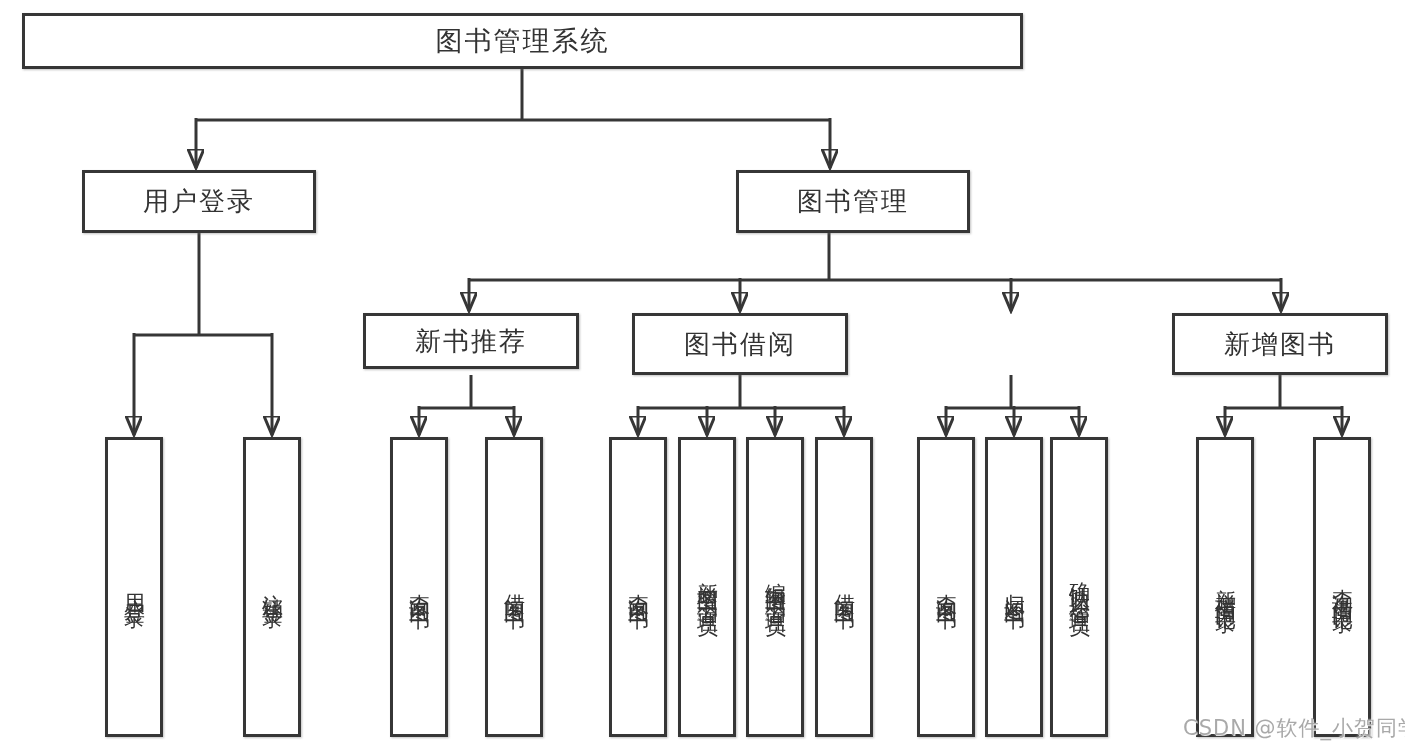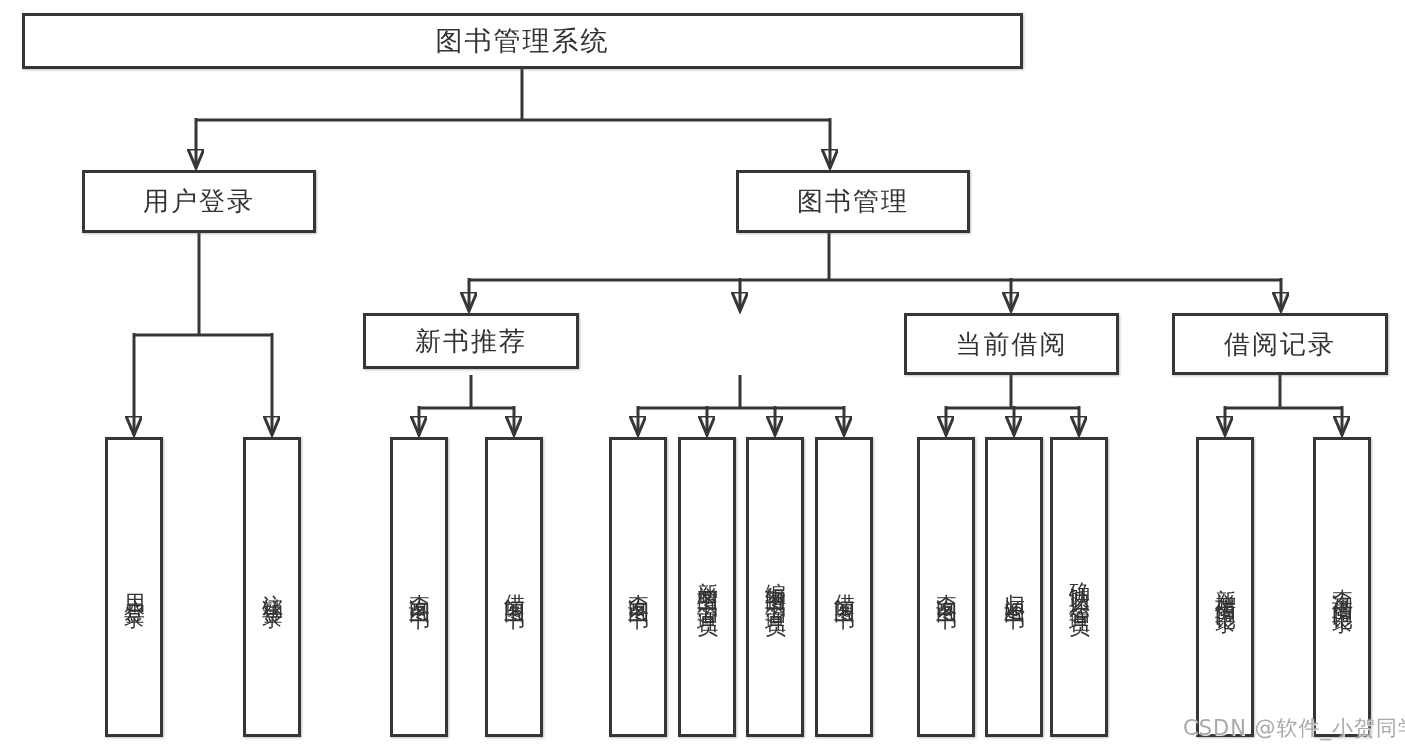--- a/index.html
+++ b/index.html
@@ -146,25 +146,25 @@
   <div class="node" style="left:82px; top:170px; width:234px; height:63px;">
     <span class="lbl">用户登录</span>
   </div>
   <div class="node" style="left:736px; top:170px; width:234px; height:63px;">
     <span class="lbl">图书管理</span>
   </div>
 
   <div class="node" style="left:363px; top:313px; width:216px; height:56px;">
     <span class="lbl">新书推荐</span>
   </div>
-  <div class="node" style="left:904px; top:313px; width:215px; height:62px;">
-    <span class="lbl">当前借阅</span>
+  <div class="node" style="left:632px; top:313px; width:216px; height:62px;">
+    <span class="lbl">图书借阅</span>
   </div>
   <div class="node" style="left:1172px; top:313px; width:216px; height:62px;">
-    <span class="lbl">借阅记录</span>
+    <span class="lbl">新增图书</span>
   </div>
 
   <div class="leaf" style="left:105px;">
     <span class="vtext">用户登录</span>
   </div>
   <div class="leaf" style="left:243px;">
     <span class="vtext">注销登录</span>
   </div>
 
   <div class="leaf" style="left:390px;">

